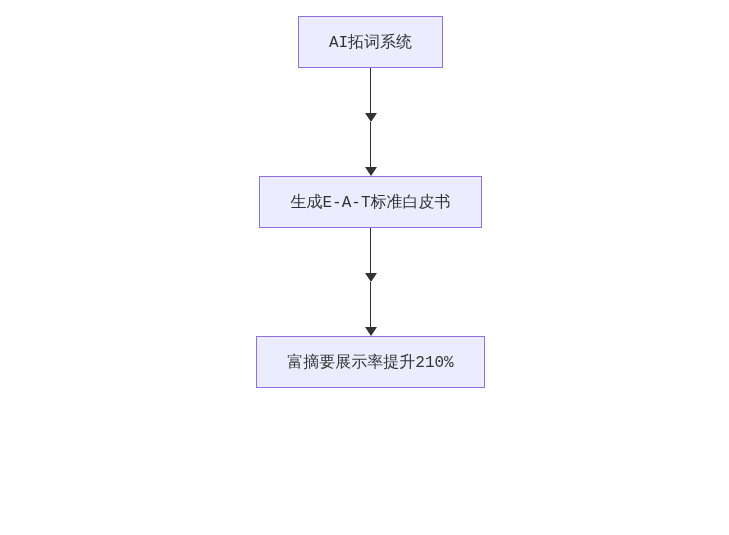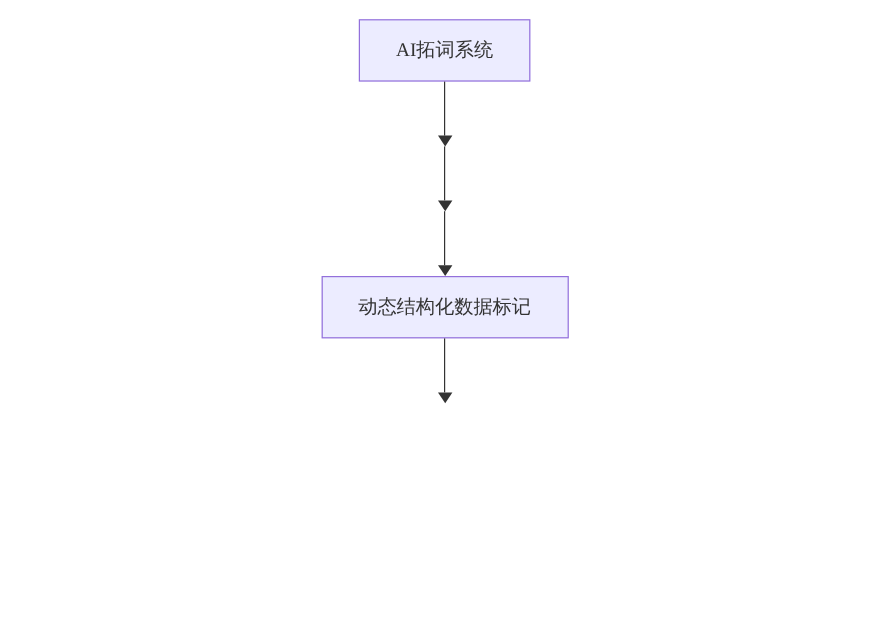--- a/index.html
+++ b/index.html
@@ -6,21 +6,21 @@
     margin: 0;
     padding: 0;
     background: #ffffff;
   }
   .page {
     position: relative;
     width: 729px;
     height: 535px;
     background: #ffffff;
     overflow: hidden;
-    font-family: Liberation Serif, serif;
+    font-family: Liberation Mono, monospace;
   }
   .flowchart {
     position: absolute;
     top: 16px;
     left: 0;
     width: 100%;
     display: flex;
     flex-direction: column;
     align-items: center;
     transform: translateX(6px);
@@ -72,30 +72,33 @@
       <div class="shaft"></div>
       <div class="head"></div>
     </div>
 
 
     <div class="flow-arrow">
       <div class="shaft"></div>
       <div class="head"></div>
     </div>
 
-
-    <div class="flow-arrow">
-      <div class="shaft"></div>
-      <div class="head"></div>
-    </div>
-
     <div class="flow-node">
-      <span>动态结构化数据标记</span>
+      <span>生成E-A-T标准白皮书</span>
     </div>
 
     <div class="flow-arrow">
       <div class="shaft"></div>
       <div class="head"></div>
     </div>
 
 
+    <div class="flow-arrow">
+      <div class="shaft"></div>
+      <div class="head"></div>
+    </div>
+
+    <div class="flow-node">
+      <span>富摘要展示率提升210%</span>
+    </div>
+
   </div>
 </div>
 
 </body></html>

